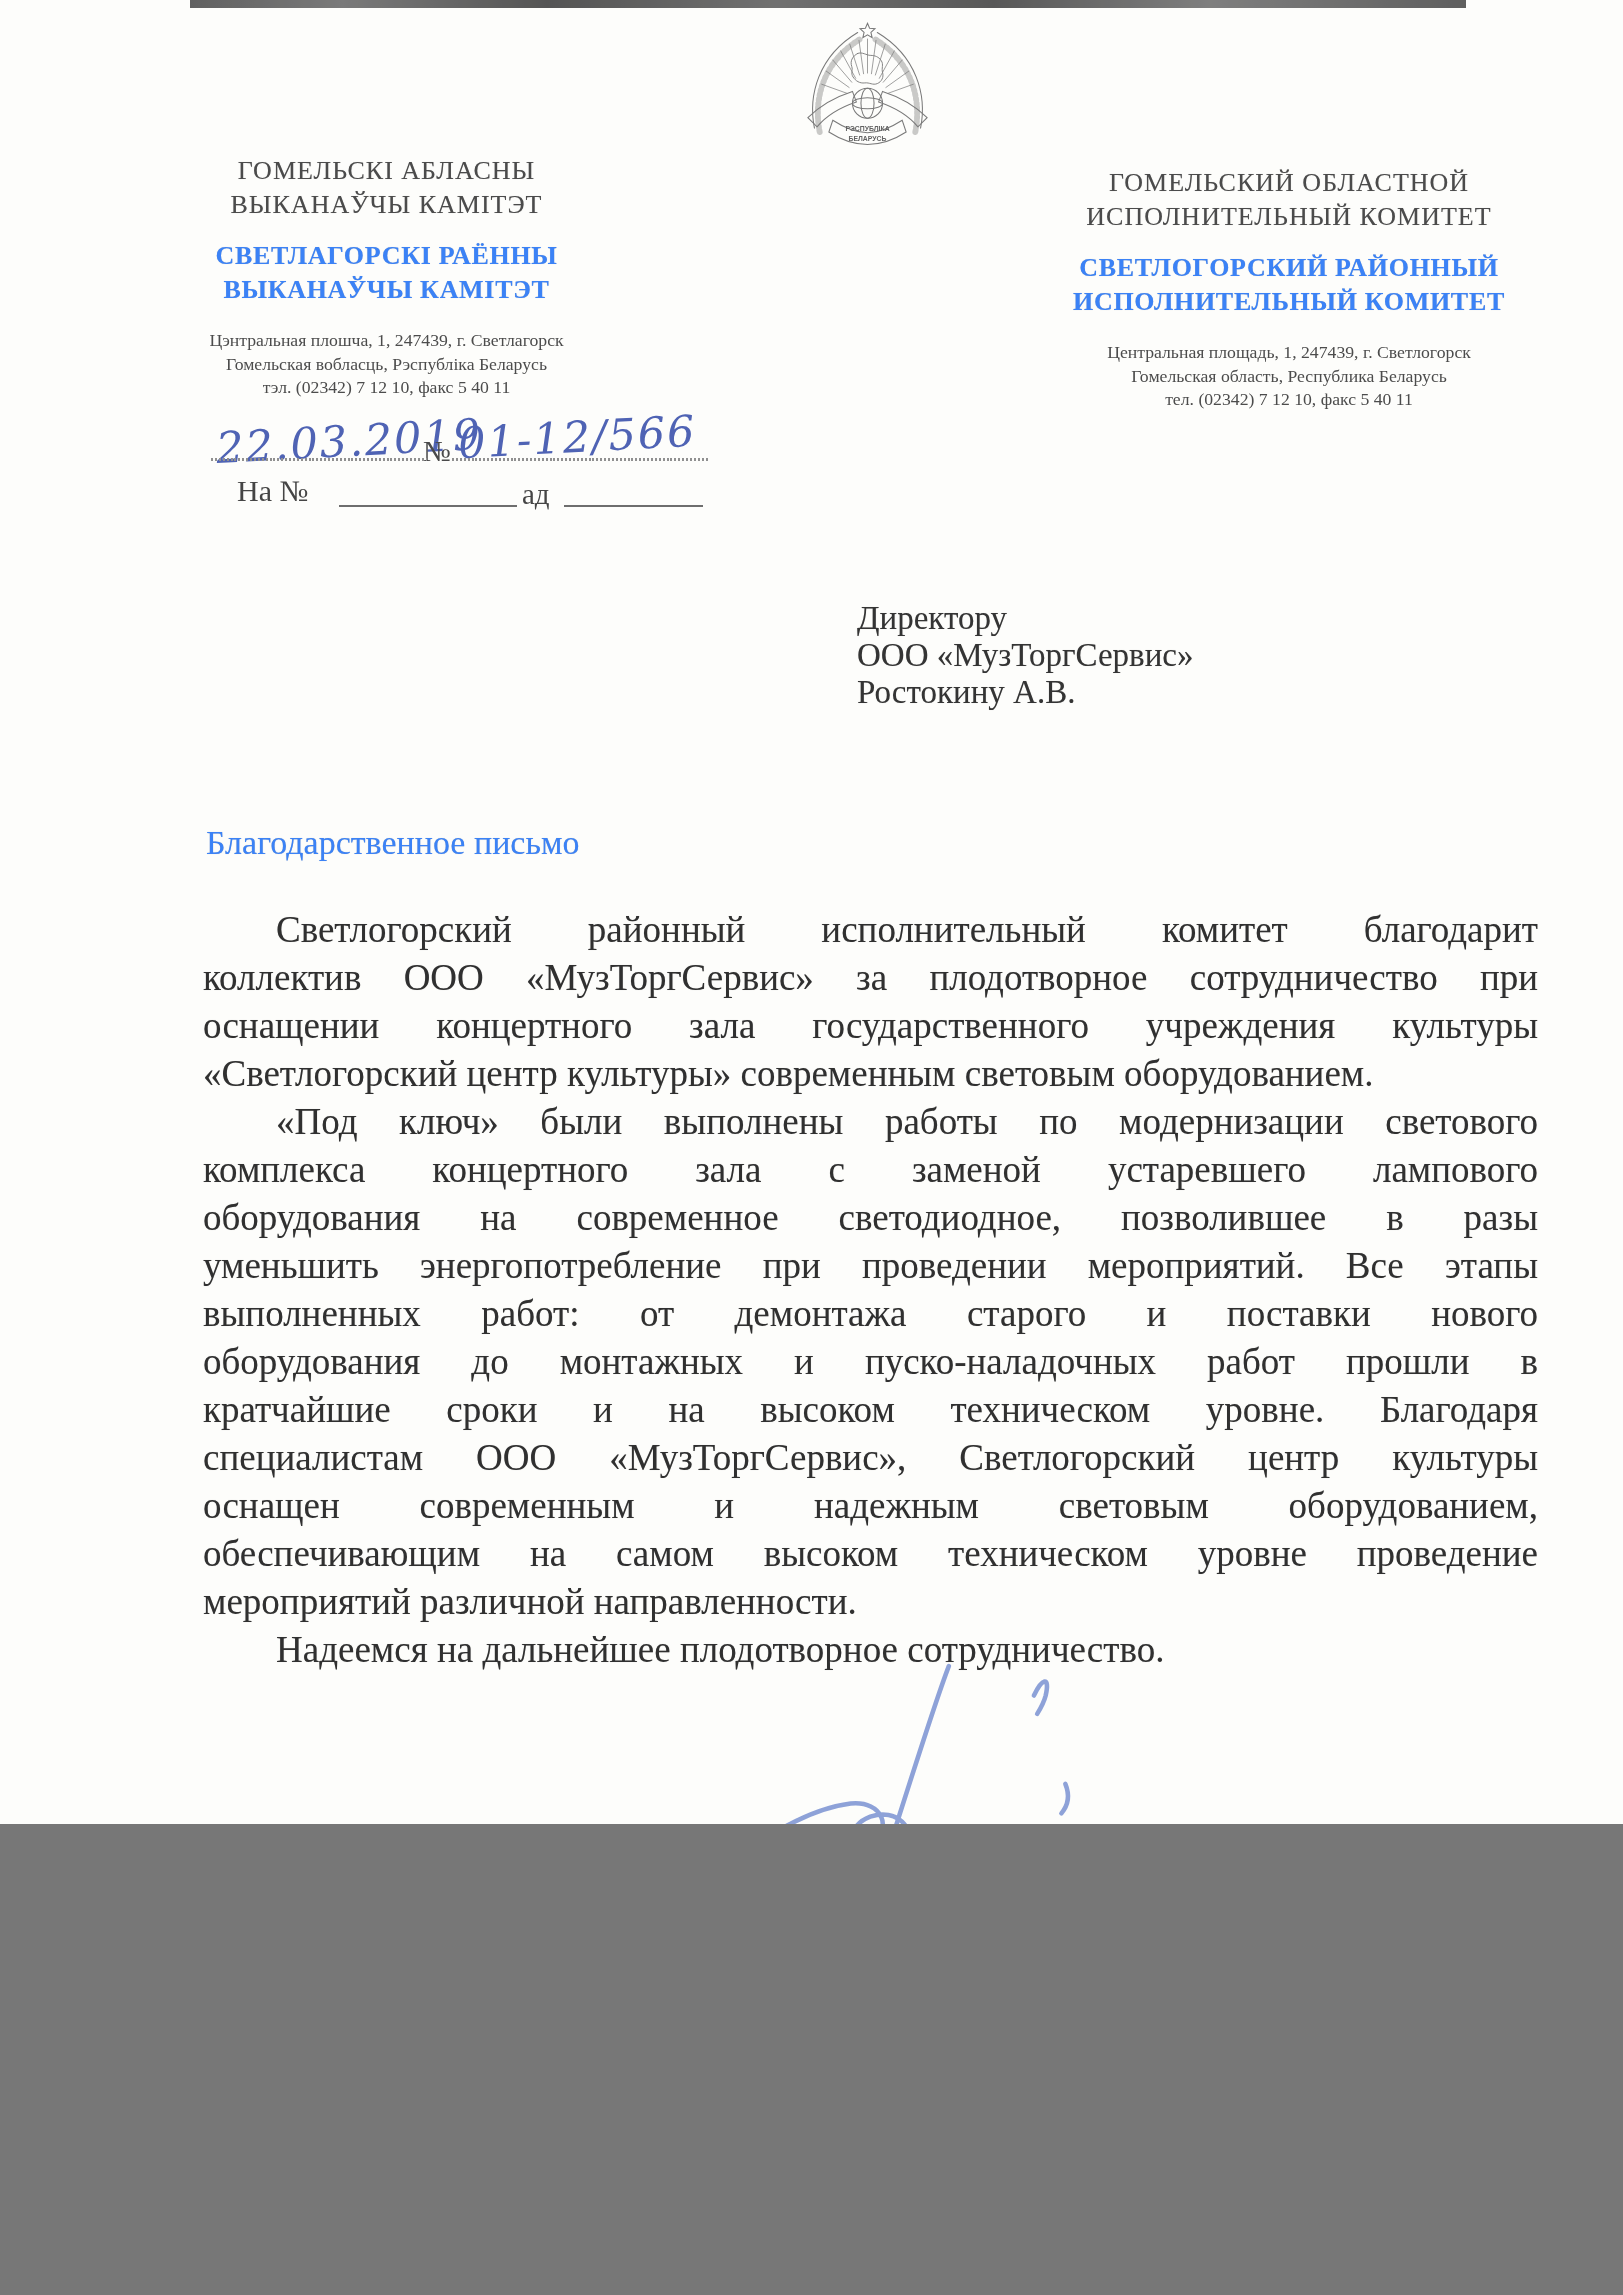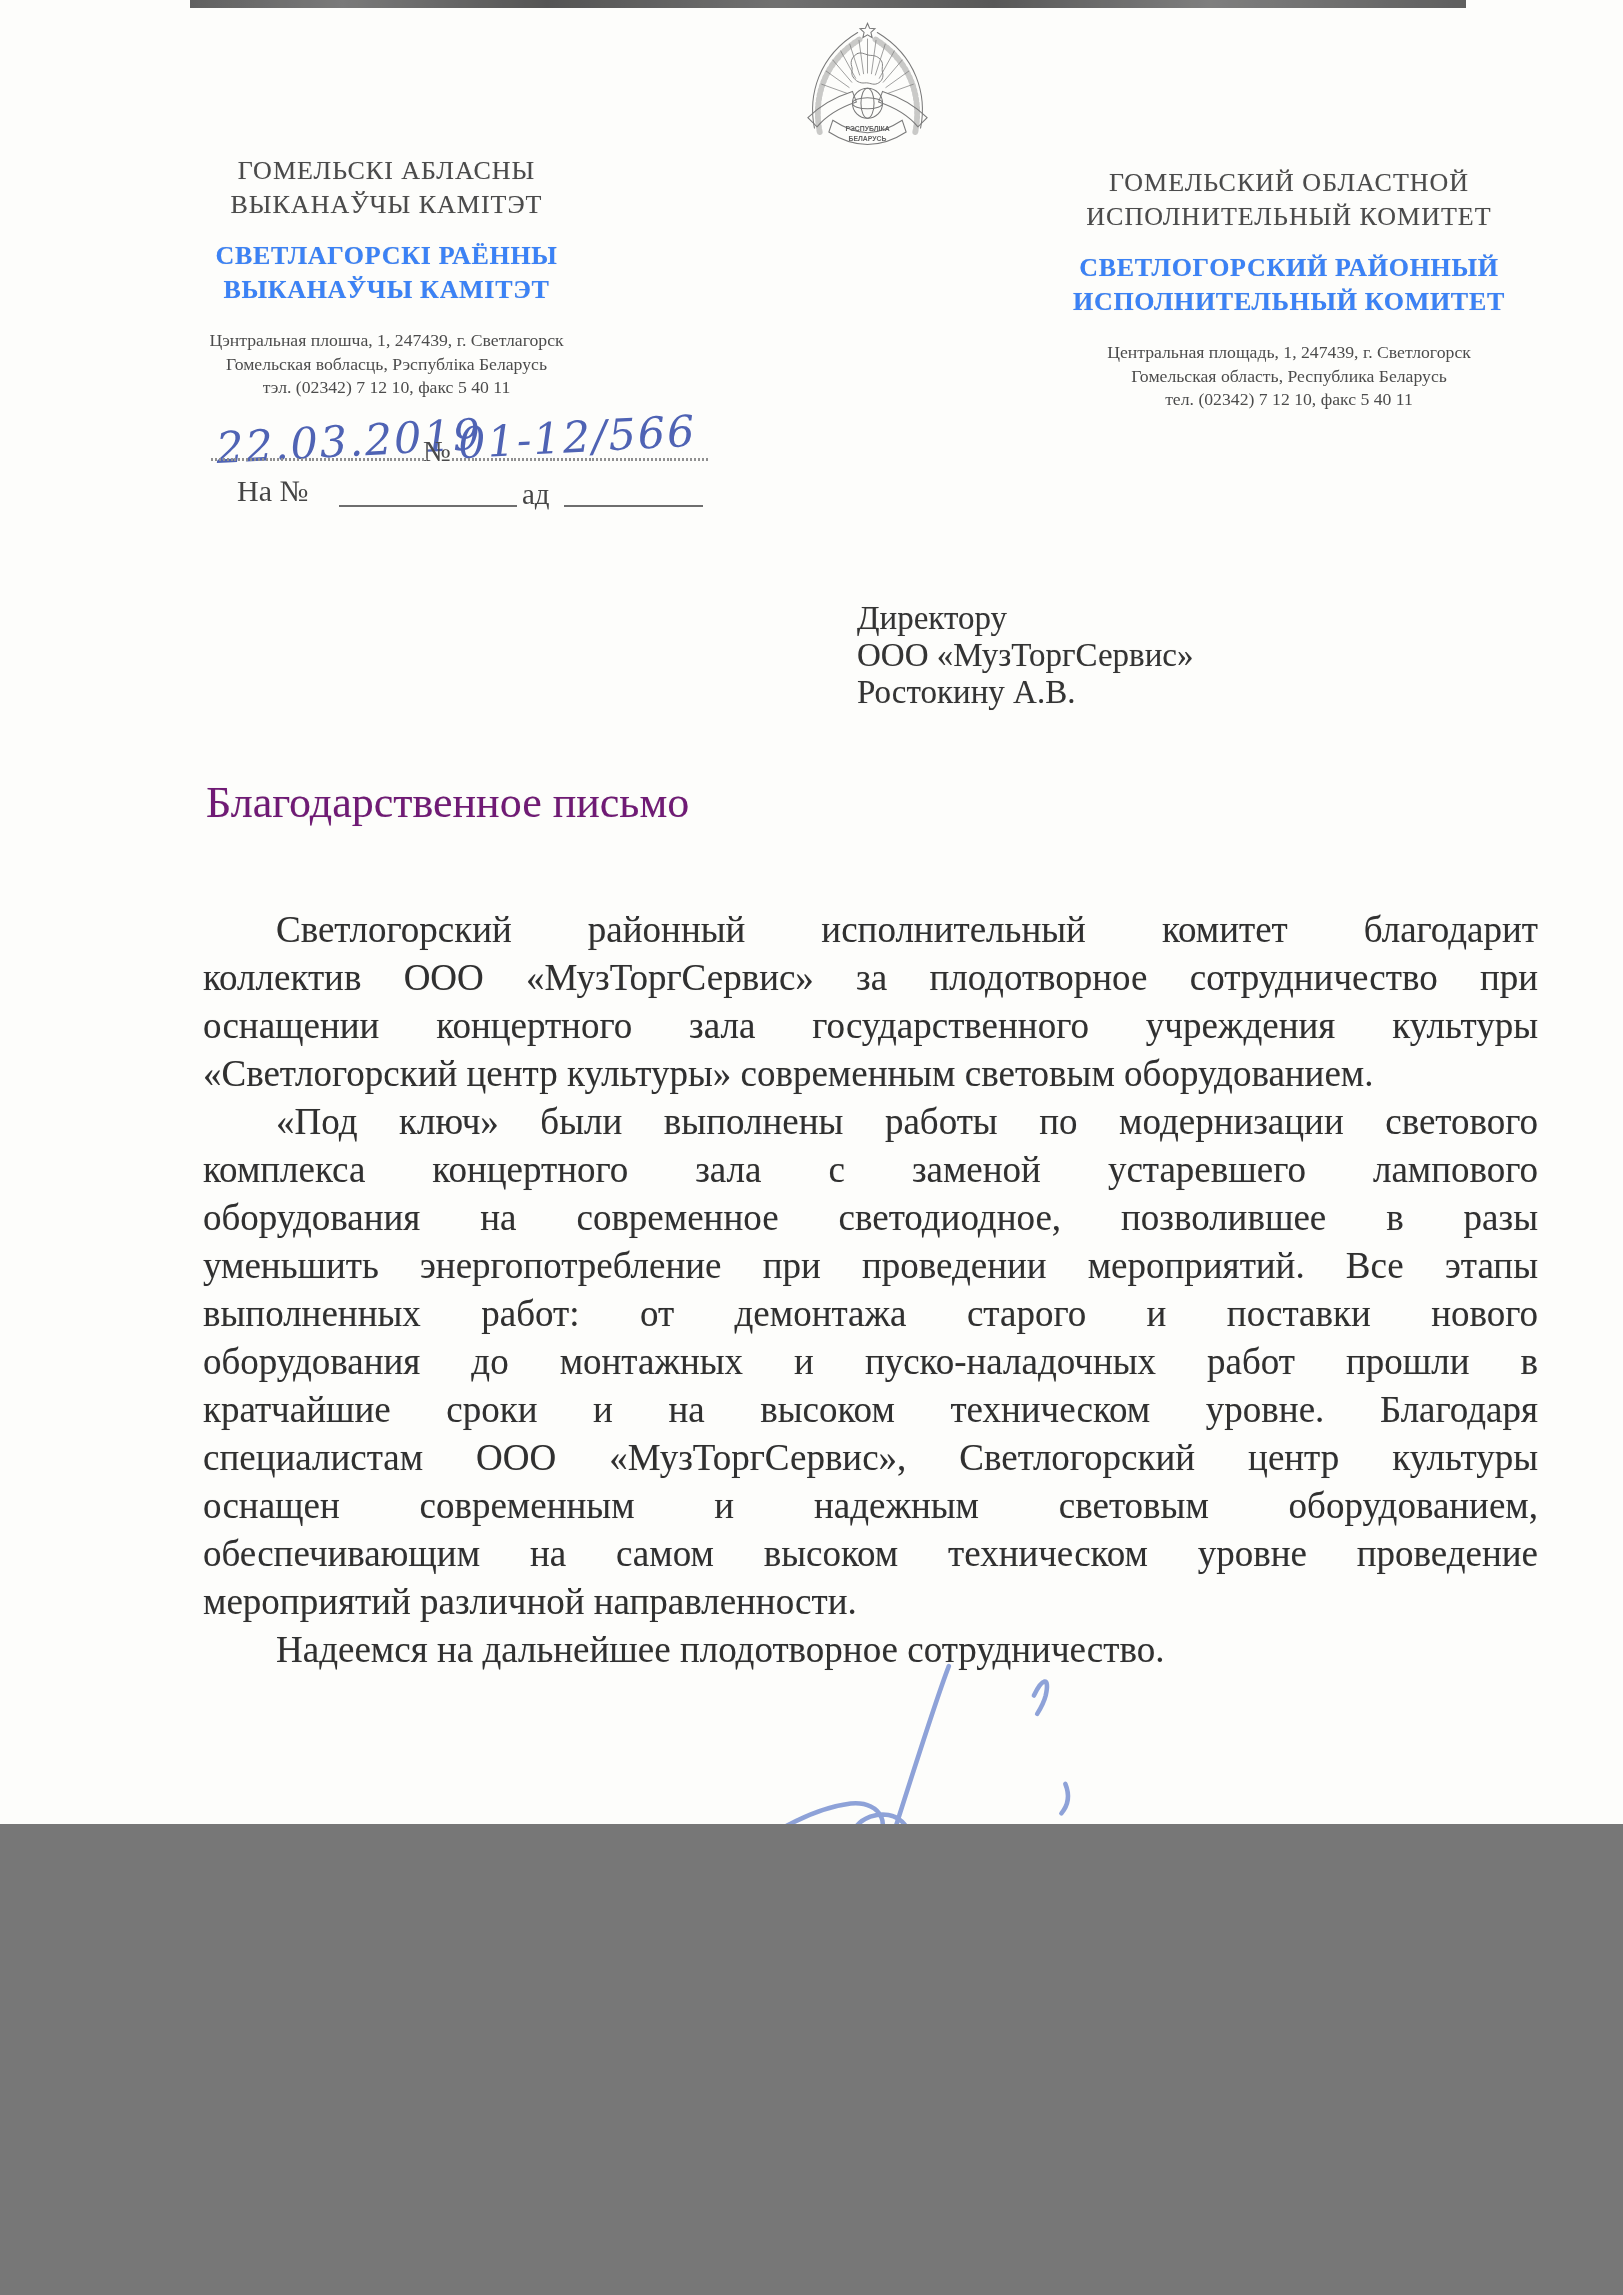--- a/index.html
+++ b/index.html
@@ -44,21 +44,21 @@
   .ml1{left:211px;width:216px;}
   .ml2{left:452px;width:257px;}
   .reply-prefix{position:absolute;left:237px;top:474px;font-size:30px;color:#454545;}
   .reply-ad{position:absolute;left:522px;top:478px;font-size:29px;color:#454545;}
   .formline{position:absolute;top:505px;height:2px;background:#6e6e6e;}
   .fl1{left:339px;width:178px;}
   .fl2{left:564px;width:139px;}
   
   .addressee{position:absolute;left:857px;top:600px;font-size:33px;line-height:37px;color:#343434;text-shadow:0 0 0.7px rgba(50,50,50,.3);}
   
-  .doc-title{position:absolute;left:206px;top:777px;font-size:44px;color:#701a75;text-shadow:0 0 0.7px rgba(50,50,50,.3);}
+  .doc-title{position:absolute;left:206px;top:824px;font-size:34px;color:#3b82f6;text-shadow:0 0 0.7px rgba(50,50,50,.3);}
   
   .body-text{position:absolute;left:203px;top:906px;width:1335px;}
   .bl{
     font-size:37px;line-height:48px;color:#303030;
     text-align:justify;text-align-last:justify;
     text-shadow:0 0 0.7px rgba(45,45,45,.3);
   }
   .bl.last{text-align-last:left;}
   .bl.ind{text-indent:73px;}
   

